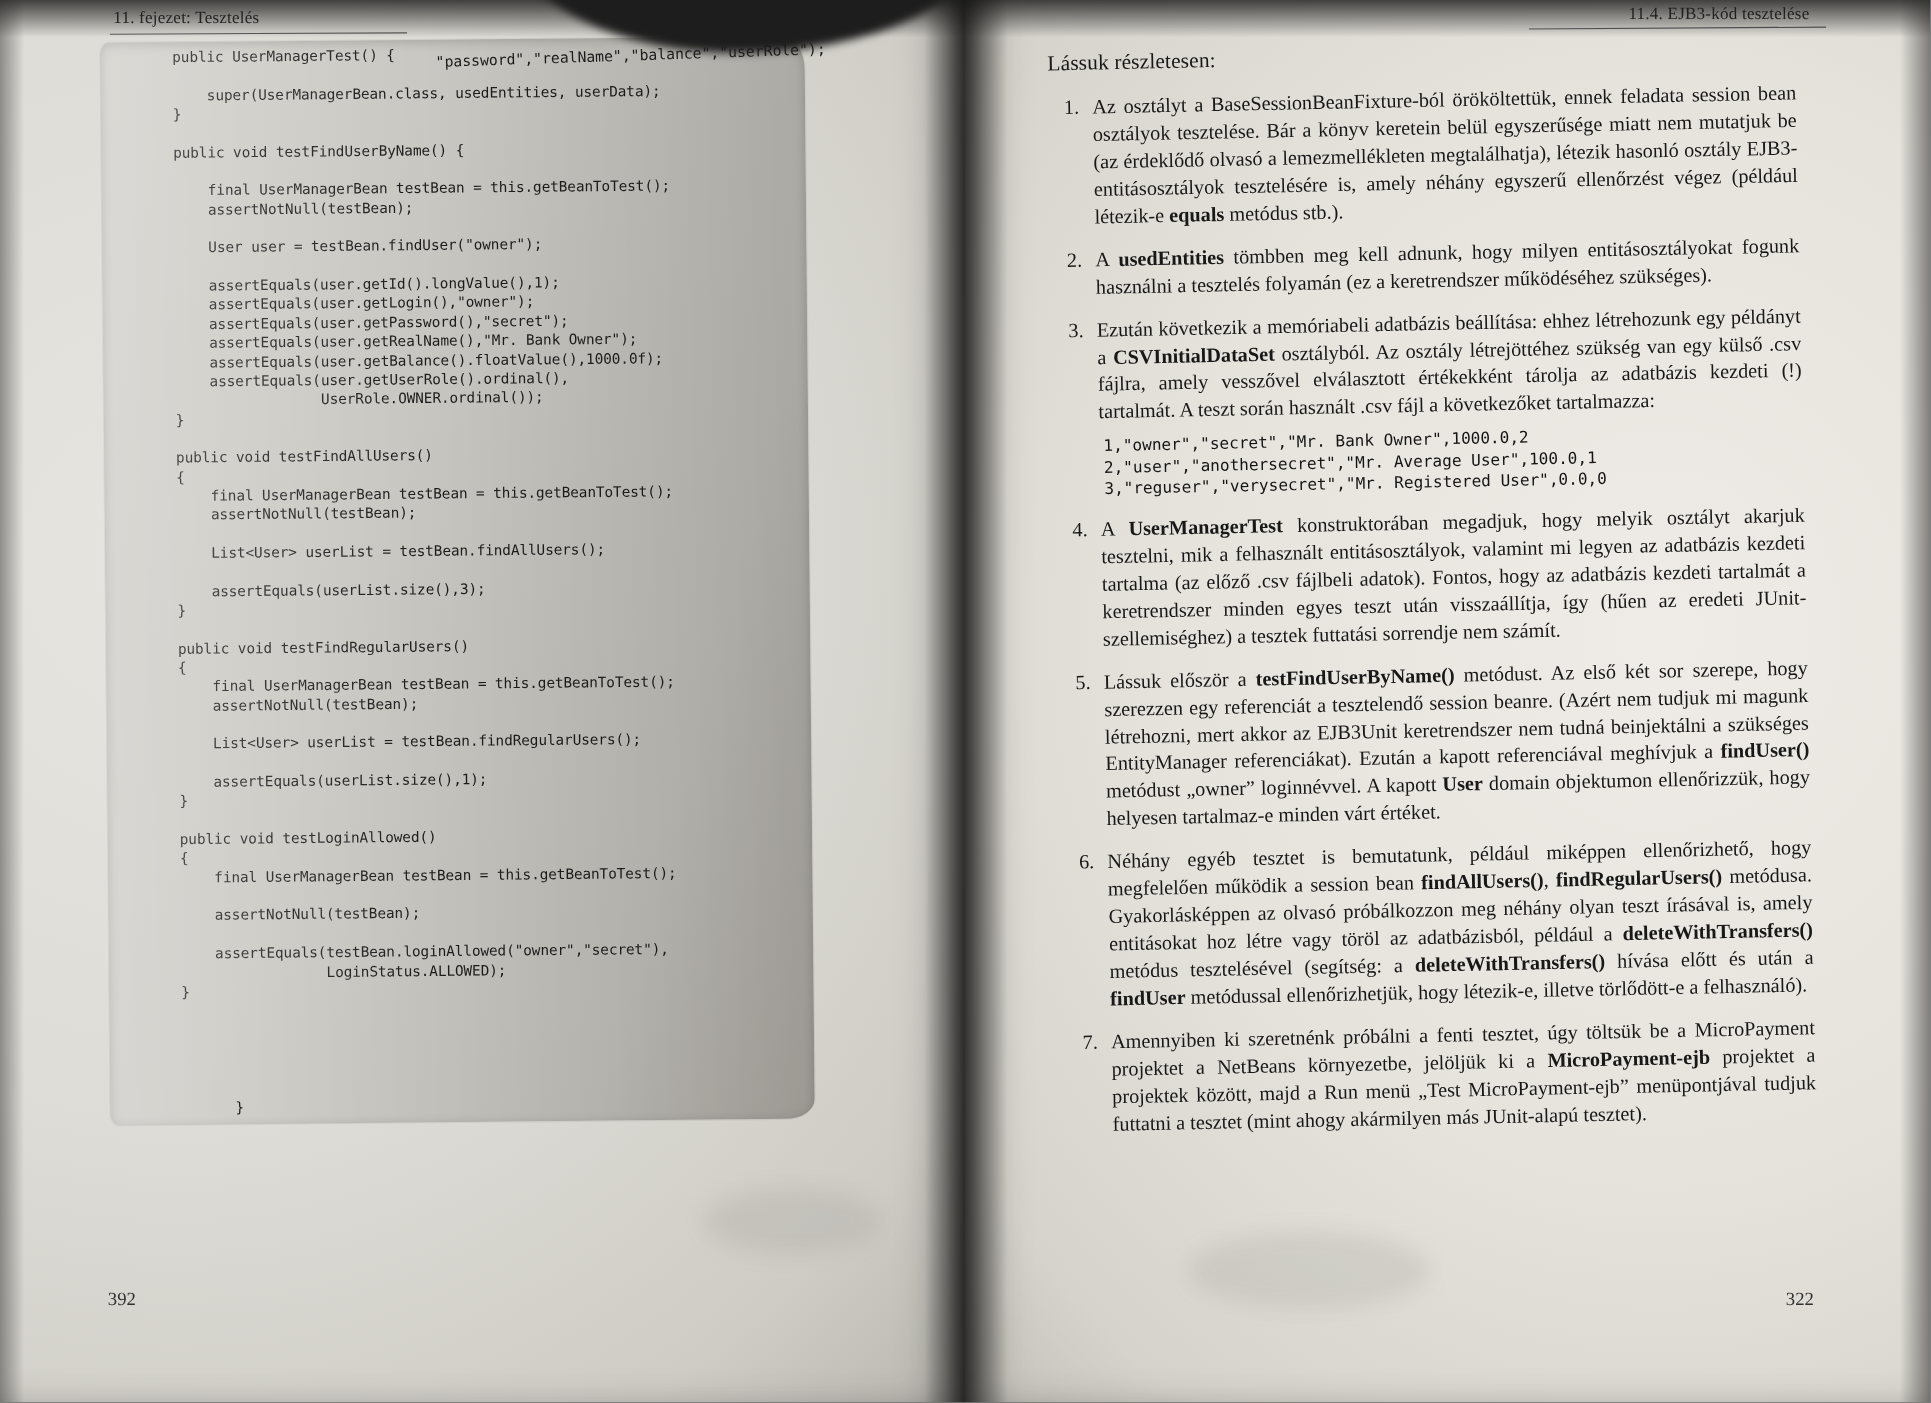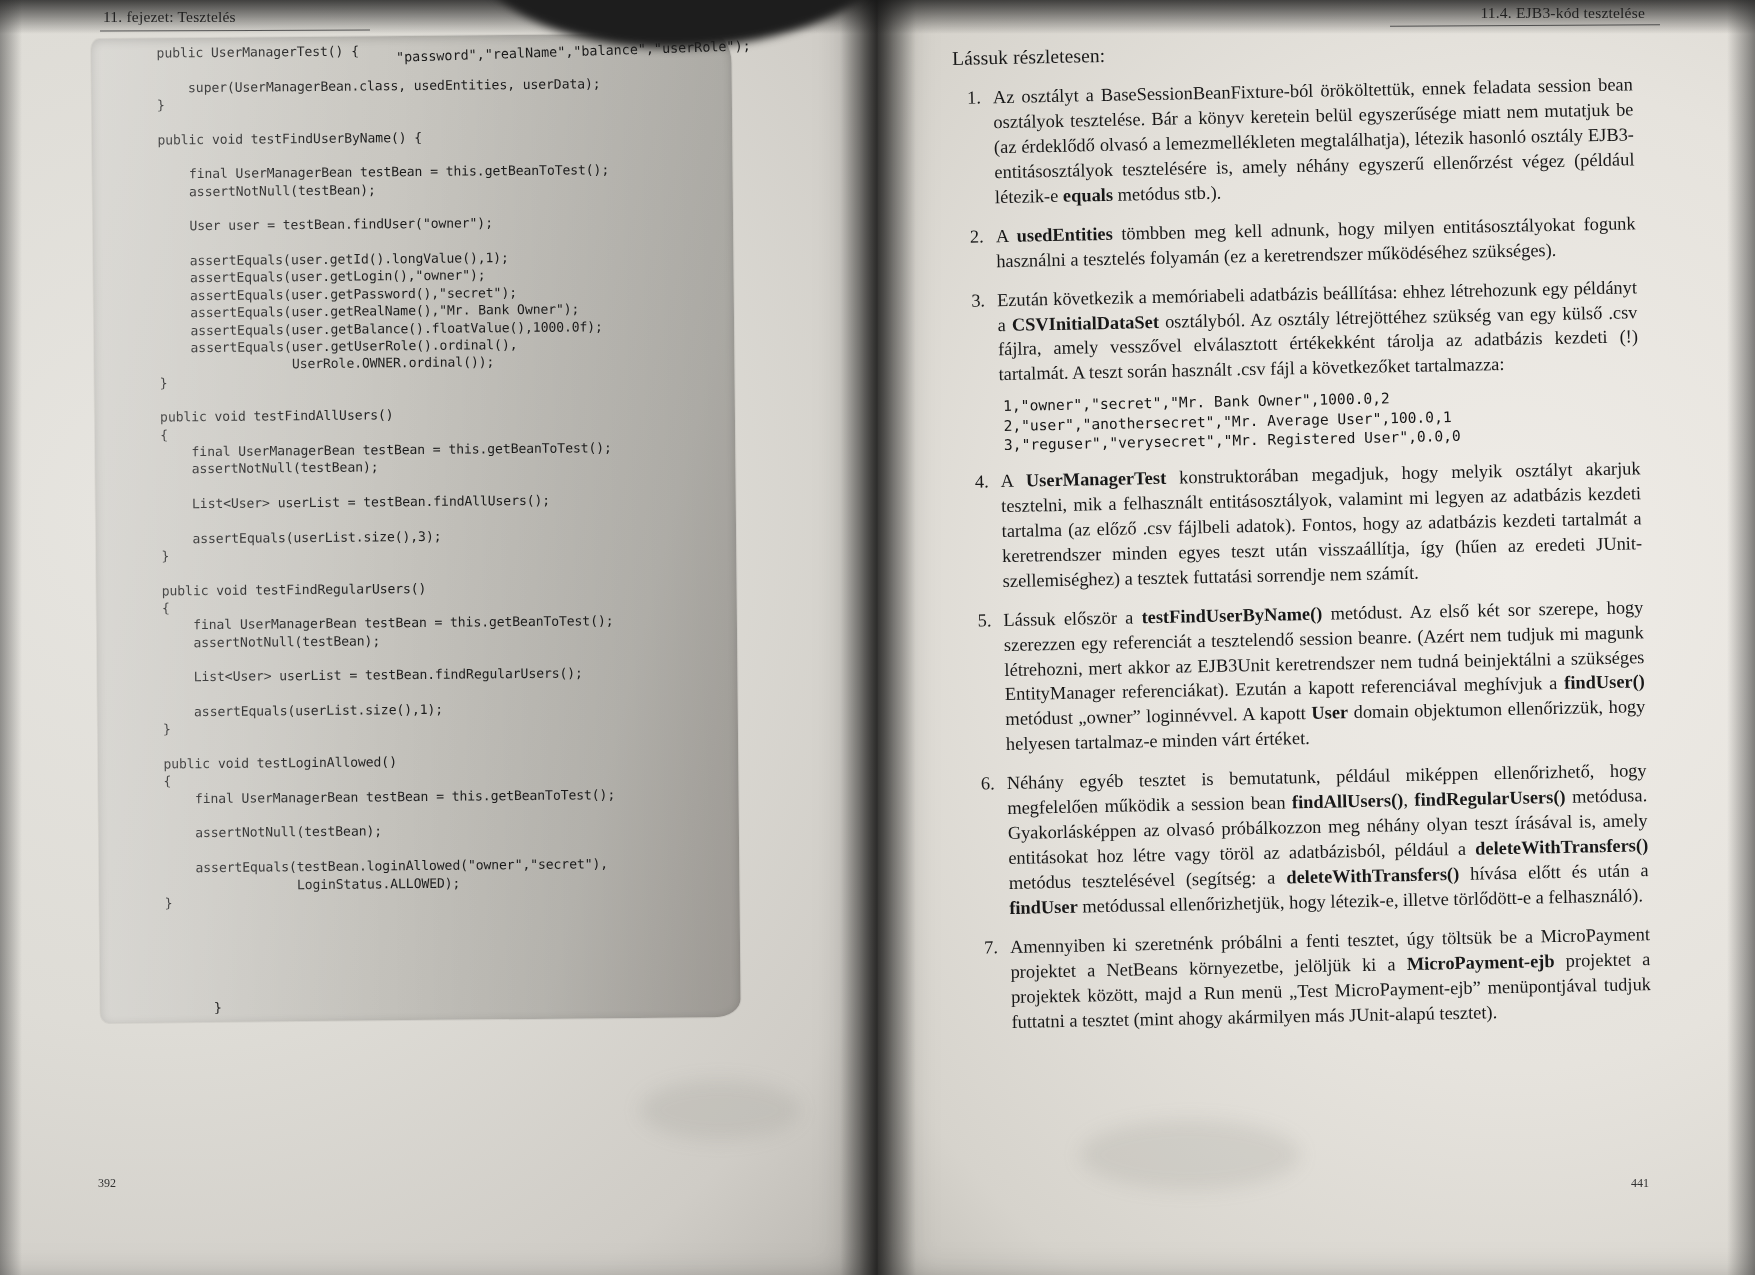--- a/index.html
+++ b/index.html
@@ -95,21 +95,21 @@
     height: 1px;
     background: #5a5a5a;
   }
   #rule-left  { left: 100px; top: 30px; width: 270px; transform: rotate(-0.25deg); }
   #rule-right { left: 1390px; top: 25px; width: 270px; transform: rotate(-0.35deg); }
 
   
   .folio {
     position: absolute;
     bottom: 84px;
-    font-size: 12px;
+    font-size: 17px;
     color: #303030;
   }
   #folio-left  { left: 98px; }
   #folio-right { right: 106px; }
 
   
   #code-card {
     position: absolute;
     left: 96px;
     top: 36px;
@@ -305,20 +305,20 @@
         <li><span>Ezután következik a memóriabeli adatbázis beállítása: ehhez létrehozunk egy példányt a <span class="b">CSVInitialDataSet</span> osztályból. Az osztály létrejöttéhez szükség van egy külső .csv fájlra, amely vesszővel elválasztott értékekként tárolja az adatbázis kezdeti (!) tartalmát. A teszt során használt .csv fájl a következőket tartalmazza:</span><pre class="csv">1,"owner","secret","Mr. Bank Owner",1000.0,2
 2,"user","anothersecret","Mr. Average User",100.0,1
 3,"reguser","verysecret","Mr. Registered User",0.0,0</pre></li>
         <li><span>A <span class="b">UserManagerTest</span> konstruktorában megadjuk, hogy melyik osztályt akarjuk tesztelni, mik a felhasznált entitásosztályok, valamint mi legyen az adatbázis kezdeti tartalma (az előző .csv fájlbeli adatok). Fontos, hogy az adatbázis kezdeti tartalmát a keretrendszer minden egyes teszt után visszaállítja, így (hűen az eredeti JUnit-szellemiséghez) a tesztek futtatási sorrendje nem számít.</span></li>
         <li><span>Lássuk először a <span class="b">testFindUserByName()</span> metódust. Az első két sor szerepe, hogy szerezzen egy referenciát a tesztelendő session beanre. (Azért nem tudjuk mi magunk létrehozni, mert akkor az EJB3Unit keretrendszer nem tudná beinjektálni a szükséges EntityManager referenciákat). Ezután a kapott referenciával meghívjuk a <span class="b">findUser()</span> metódust „owner” loginnévvel. A kapott <span class="b">User</span> domain objektumon ellenőrizzük, hogy helyesen tartalmaz-e minden várt értéket.</span></li>
         <li><span>Néhány egyéb tesztet is bemutatunk, például miképpen ellenőrizhető, hogy megfelelően működik a session bean <span class="b">findAllUsers()</span>, <span class="b">findRegularUsers()</span> metódusa. Gyakorlásképpen az olvasó próbálkozzon meg néhány olyan teszt írásával is, amely entitásokat hoz létre vagy töröl az adatbázisból, például a <span class="b">deleteWithTransfers()</span> metódus tesztelésével (segítség: a <span class="b">deleteWithTransfers()</span> hívása előtt és után a <span class="b">findUser</span> metódussal ellenőrizhetjük, hogy létezik-e, illetve törlődött-e a felhasználó).</span></li>
         <li><span>Amennyiben ki szeretnénk próbálni a fenti tesztet, úgy töltsük be a MicroPayment projektet a NetBeans környezetbe, jelöljük ki a <span class="b">MicroPayment-ejb</span> projektet a projektek között, majd a Run menü „Test MicroPayment-ejb” menüpontjával tudjuk futtatni a tesztet (mint ahogy akármilyen más JUnit-alapú tesztet).</span></li>
       </ol>
   </div>
 
-  <div class="folio" id="folio-right">441</div>
+  <div class="folio" id="folio-right">322</div>
 
   <div id="gutter"></div>
   <div id="top-shadow"></div>
   <div id="top-blob"></div>
   <div id="left-edge"></div>
   <div id="right-edge"></div>
 </div>
 
 </body></html>

